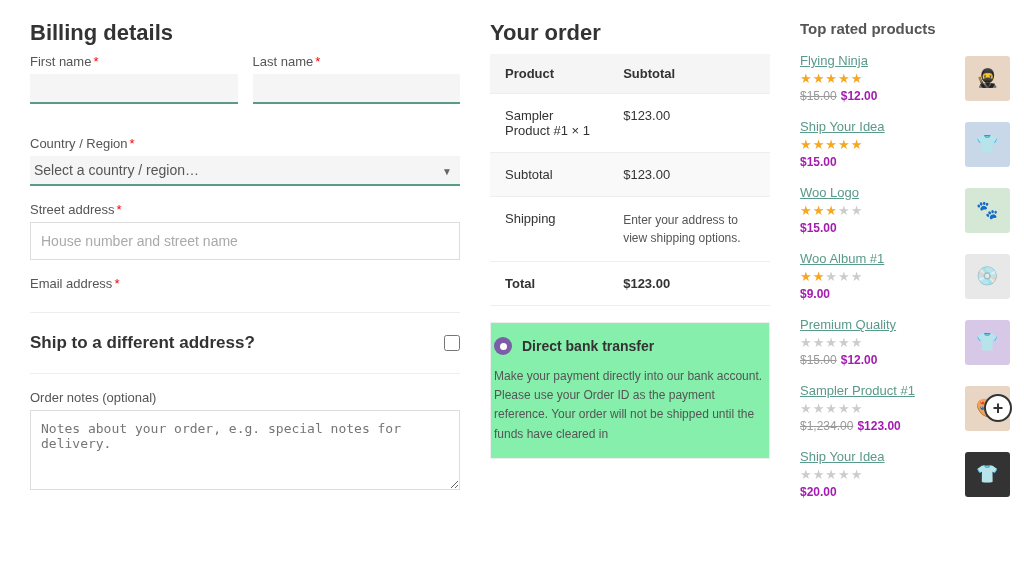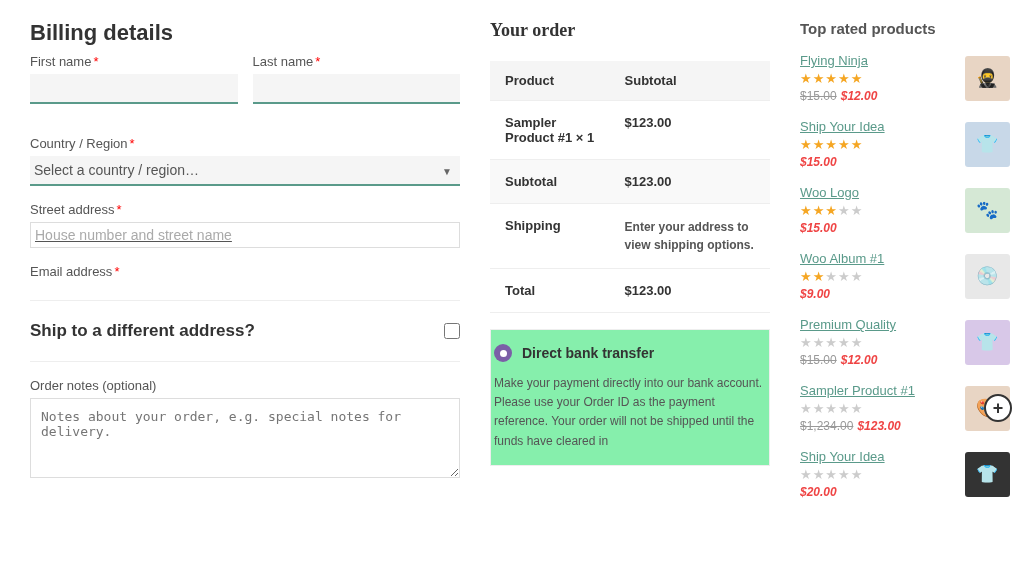--- a/index.html
+++ b/index.html
@@ -88,22 +88,21 @@
     }
 
     .select-wrapper select {
       width: 100%;
     }
 
     .street-input {
       border: 1px solid #ddd !important;
       border-bottom: 1px solid #ddd !important;
       background: #fff !important;
-      padding: 4px !important;
-      text-decoration: underline;
+      padding: 10px !important;
     }
 
     .email-input {
       border: 1px solid #ddd !important;
       border-bottom: 1px solid #ddd !important;
       background: #fff !important;
       padding: 10px !important;
     }
 
     .ship-different {
@@ -144,25 +143,24 @@
       resize: vertical;
       outline: none;
     }
 
     
     .order-column {
       flex: 0 0 280px;
     }
 
     .order-column h2 {
-      font-size: 18px;
+      font-size: 22px;
       font-weight: bold;
       color: #333;
-      margin-bottom: 20px;
-      font-family: Liberation Serif, serif;
+      margin-bottom: 8px;
     }
 
     .order-table {
       width: 100%;
       border-collapse: collapse;
       background: #fff;
     }
 
     .order-table th {
       background: #f5f5f5;
@@ -171,21 +169,20 @@
       font-weight: bold;
       font-size: 13px;
       border-bottom: 1px solid #eee;
     }
 
     .order-table td {
       padding: 14px 15px;
       border-bottom: 1px solid #eee;
       font-size: 13px;
       vertical-align: top;
-      font-weight: bold;
     }
 
     .order-table .subtotal-row td {
       background: #f9f9f9;
     }
 
     .order-table .shipping-text {
       font-size: 12px;
       color: #555;
       line-height: 1.5;
@@ -290,23 +287,22 @@
       color: #555;
     }
 
     .price-old {
       text-decoration: line-through;
       color: #999;
       margin-right: 4px;
     }
 
     .price-new {
-      color: #ef4444;
-      font-weight: bold;
-      font-style: italic;
+      color: #a21caf;
+      font-weight: bold;
     }
 
     .product-thumb {
       width: 45px;
       height: 45px;
       background: #ddd;
       border-radius: 3px;
       display: flex;
       align-items: center;
       justify-content: center;

